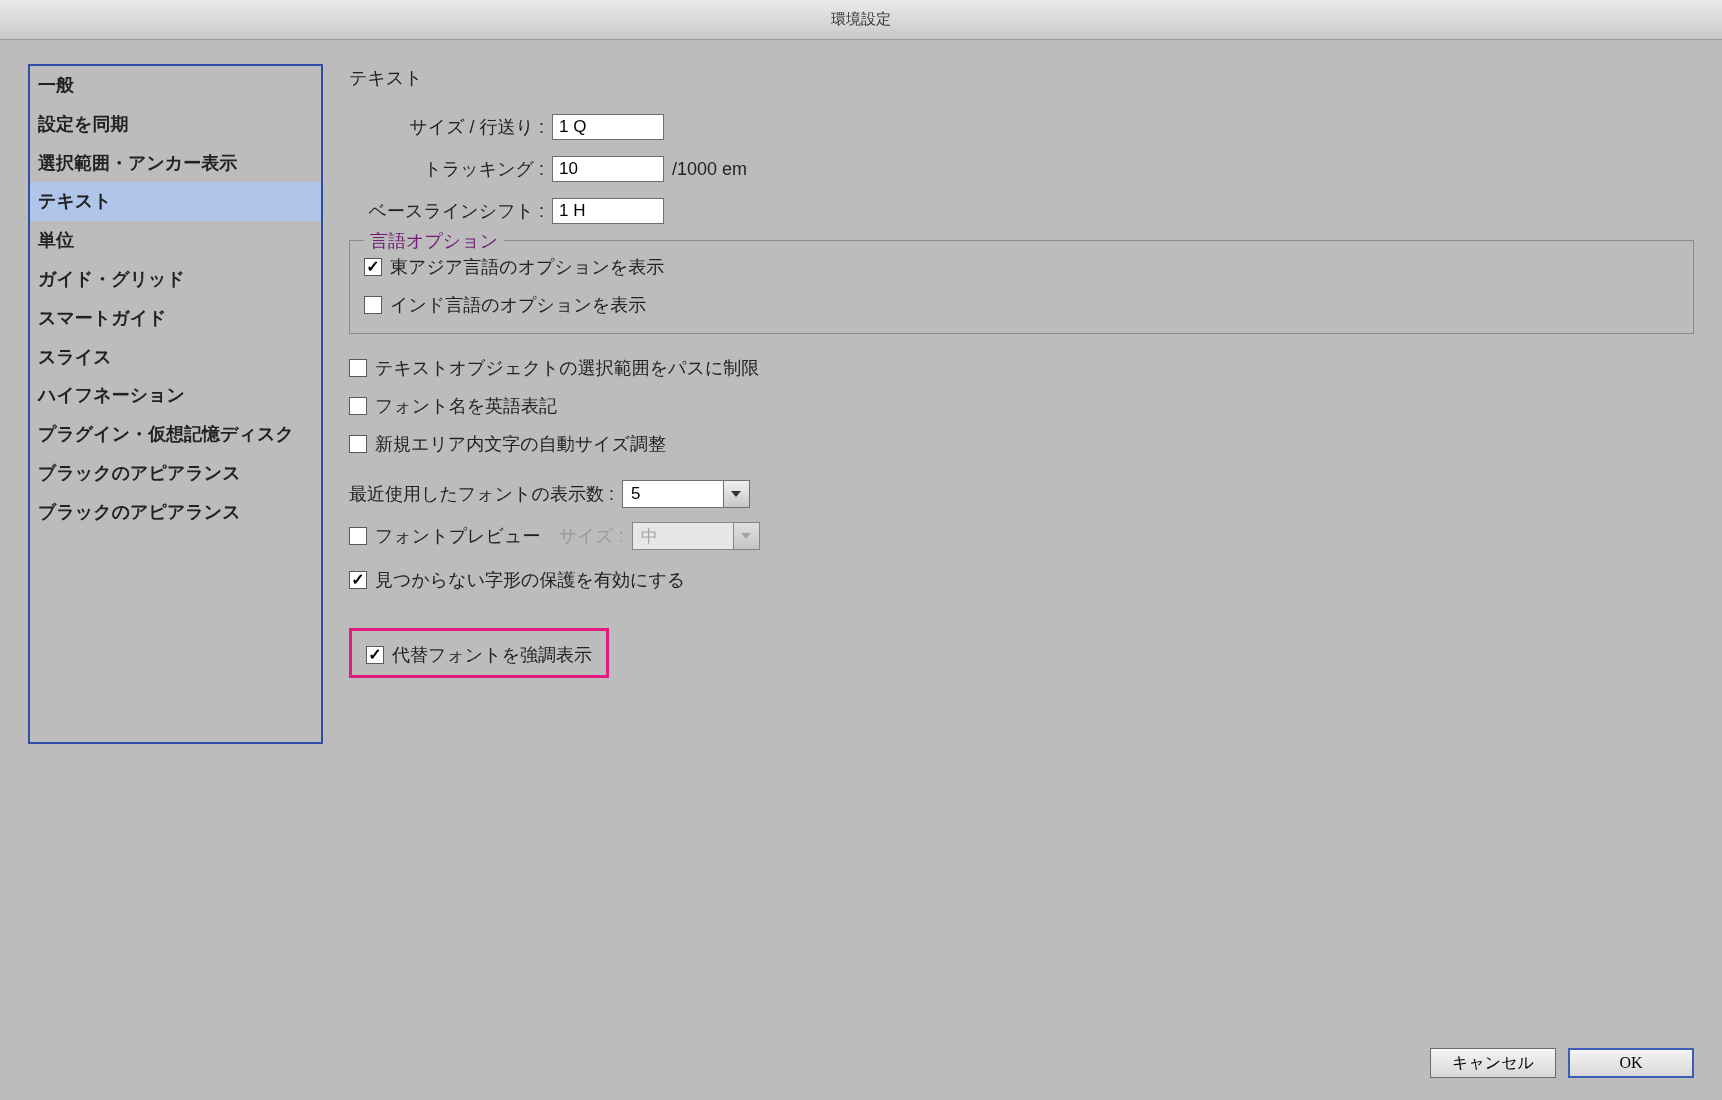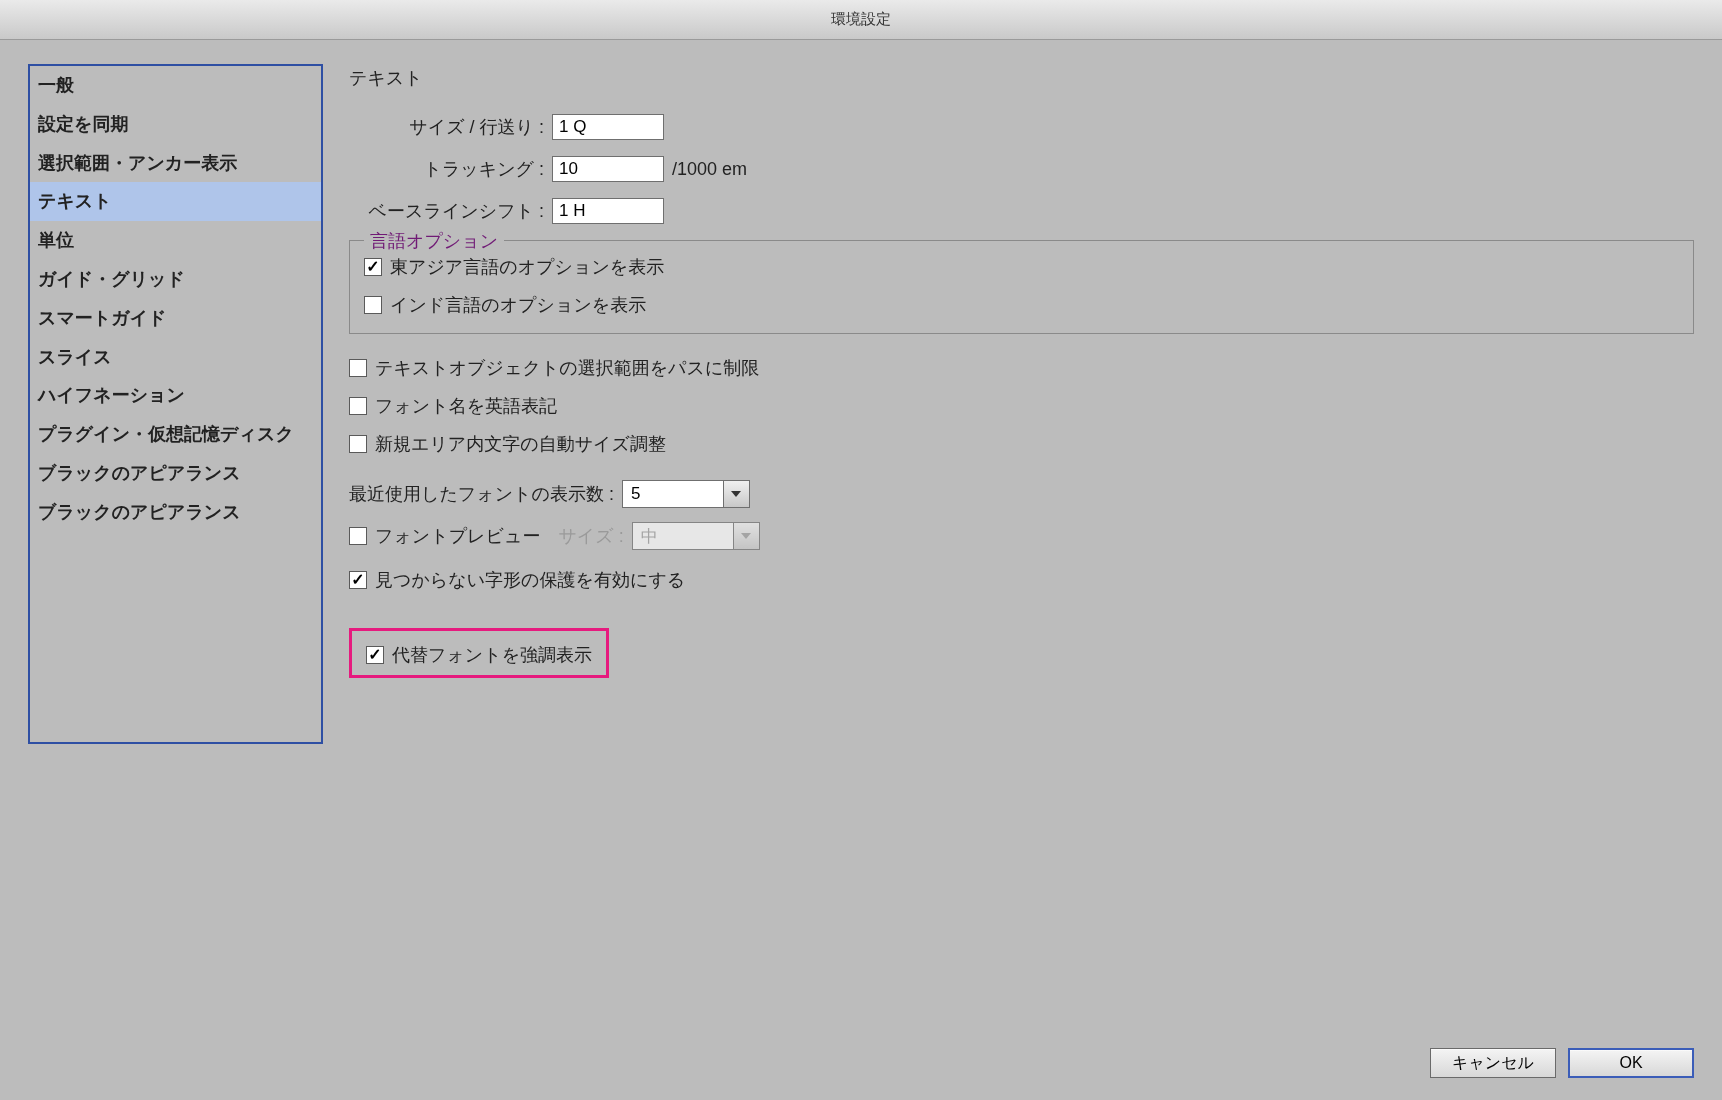--- a/index.html
+++ b/index.html
@@ -211,21 +211,21 @@
       display: flex;
       gap: 12px;
     }
     .btn {
       width: 126px;
       height: 30px;
       font-size: 16px;
       background: linear-gradient(#f4f4f4, #d8d8d8);
       border: 1px solid #6a6a6a;
       cursor: pointer;
-      font-family: Liberation Sans, sans-serif;
+      font-family: Liberation Serif, serif;
       display: flex;
       align-items: center;
       justify-content: center;
       box-shadow: 0 1px 0 rgba(255,255,255,0.5) inset;
     }
     .btn.primary {
       border: 2px solid #3b5db8;
     }
   </style>
 </head>

